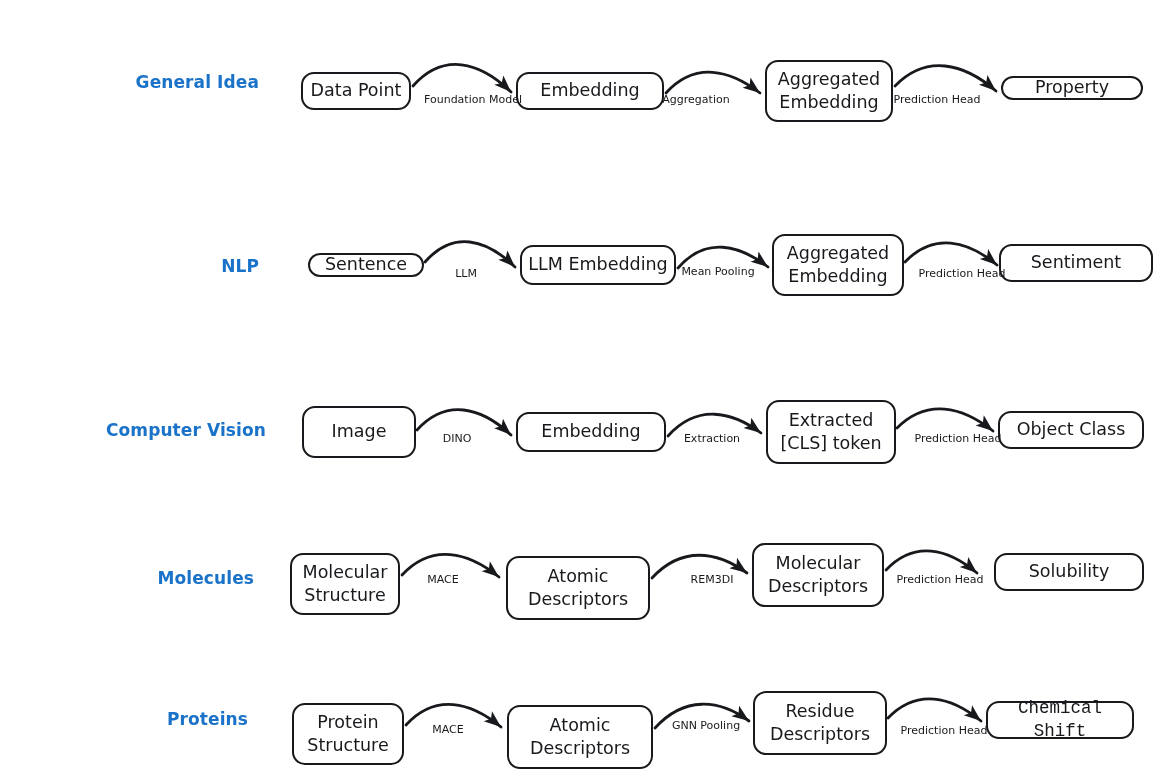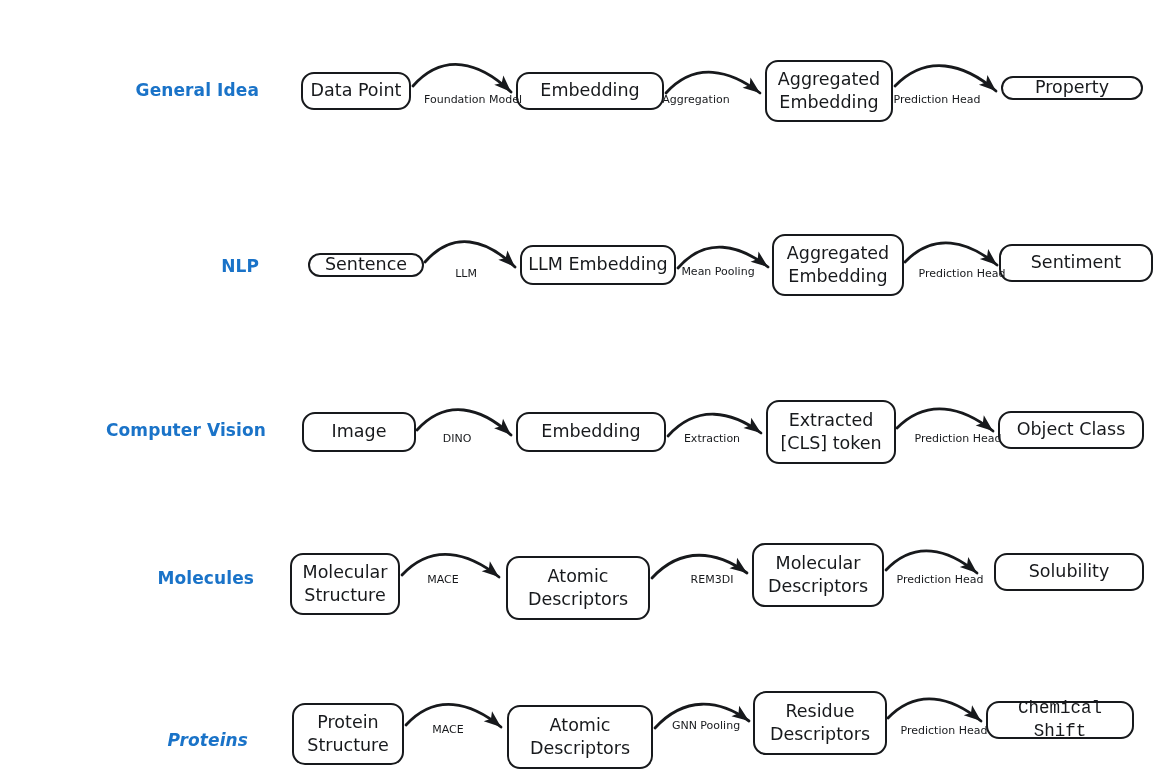--- a/index.html
+++ b/index.html
@@ -100,59 +100,59 @@
       <path class="arc" d="M 886 570 C 914.2 540, 948.04 548.4, 977 573"></path>
       <polygon points="0,0 -17,-6.5 -13,0 -17,6.5" class="head" transform="translate(977,573) rotate(40.34615412993002)"></polygon>
       <path class="arc" d="M 406 725 C 435.4 693, 470.68 701.96, 501 727"></path>
       <polygon points="0,0 -17,-6.5 -13,0 -17,6.5" class="head" transform="translate(501,727) rotate(39.55185348738537)"></polygon>
       <path class="arc" d="M 655 728 C 684.1 696, 719.02 698.96, 749 721"></path>
       <polygon points="0,0 -17,-6.5 -13,0 -17,6.5" class="head" transform="translate(749,721) rotate(36.321717815491596)"></polygon>
       <path class="arc" d="M 888 718 C 916.8 688, 951.36 696.4, 981 721"></path>
       <polygon points="0,0 -17,-6.5 -13,0 -17,6.5" class="head" transform="translate(981,721) rotate(39.69129964522712)"></polygon>
     </svg>
   <div id="nodes-layer">
-      <div class="row-label" style="left: 259px; top: 90px;">General Idea</div>
+      <div class="row-label" style="left: 259px; top: 82px;">General Idea</div>
       <div class="node" style="left: 356px; top: 91px; width: 110px; height: 38px;">Data Point</div>
       <div class="node" style="left: 590px; top: 91px; width: 148px; height: 38px;">Embedding</div>
       <div class="node" style="left: 829px; top: 91px; width: 128px; height: 62px;">Aggregated
 Embedding</div>
       <div class="node" style="left: 1072px; top: 88px; width: 142px; height: 24px;">Property</div>
       <div class="edge-label" style="left: 473px; top: 78px;">Foundation Model</div>
       <div class="edge-label" style="left: 696px; top: 78px;">Aggregation</div>
       <div class="edge-label" style="left: 937px; top: 78px;">Prediction Head</div>
       <div class="row-label" style="left: 259px; top: 266px;">NLP</div>
       <div class="node" style="left: 366px; top: 265px; width: 116px; height: 24px;">Sentence</div>
       <div class="node" style="left: 598px; top: 265px; width: 156px; height: 40px;">LLM Embedding</div>
       <div class="node" style="left: 838px; top: 265px; width: 132px; height: 62px;">Aggregated
 Embedding</div>
       <div class="node" style="left: 1076px; top: 263px; width: 154px; height: 38px;">Sentiment</div>
       <div class="edge-label" style="left: 466px; top: 252px;">LLM</div>
       <div class="edge-label" style="left: 718px; top: 250px;">Mean Pooling</div>
       <div class="edge-label" style="left: 962px; top: 252px;">Prediction Head</div>
       <div class="row-label" style="left: 266px; top: 430px;">Computer Vision</div>
-      <div class="node" style="left: 359px; top: 432px; width: 114px; height: 40px;">Image</div>
+      <div class="node" style="left: 359px; top: 432px; width: 114px; height: 52px;">Image</div>
       <div class="node" style="left: 591px; top: 432px; width: 150px; height: 40px;">Embedding</div>
       <div class="node" style="left: 831px; top: 432px; width: 130px; height: 64px;">Extracted
 [CLS] token</div>
       <div class="node" style="left: 1071px; top: 430px; width: 146px; height: 38px;">Object Class</div>
       <div class="edge-label" style="left: 457px; top: 417px;">DINO</div>
       <div class="edge-label" style="left: 712px; top: 417px;">Extraction</div>
       <div class="edge-label" style="left: 958px; top: 417px;">Prediction Head</div>
       <div class="row-label" style="left: 254px; top: 578px;">Molecules</div>
       <div class="node" style="left: 345px; top: 584px; width: 110px; height: 62px;">Molecular
 Structure</div>
       <div class="node" style="left: 578px; top: 588px; width: 144px; height: 64px;">Atomic
 Descriptors</div>
       <div class="node" style="left: 818px; top: 575px; width: 132px; height: 64px;">Molecular
 Descriptors</div>
       <div class="node" style="left: 1057px; top: 572px; width: 150px; height: 38px; margin-left: 12px;">Solubility</div>
       <div class="edge-label" style="left: 443px; top: 558px;">MACE</div>
       <div class="edge-label" style="left: 712px; top: 558px;">REM3DI</div>
       <div class="edge-label" style="left: 940px; top: 558px;">Prediction Head</div>
-      <div class="row-label" style="left: 248px; top: 740px; font-style: italic;">Proteins</div>
+      <div class="row-label" style="left: 248px; top: 719px;">Proteins</div>
       <div class="node" style="left: 348px; top: 734px; width: 112px; height: 62px;">Protein
 Structure</div>
       <div class="node" style="left: 580px; top: 737px; width: 146px; height: 64px;">Atomic
 Descriptors</div>
       <div class="node" style="left: 820px; top: 723px; width: 134px; height: 64px;">Residue
 Descriptors</div>
       <div class="node" style="left: 1060px; top: 720px; width: 148px; height: 38px; font-family: Liberation Mono, monospace;">Chemical Shift</div>
       <div class="edge-label" style="left: 448px; top: 708px;">MACE</div>
       <div class="edge-label" style="left: 706px; top: 704px;">GNN Pooling</div>
       <div class="edge-label" style="left: 944px; top: 709px;">Prediction Head</div>

